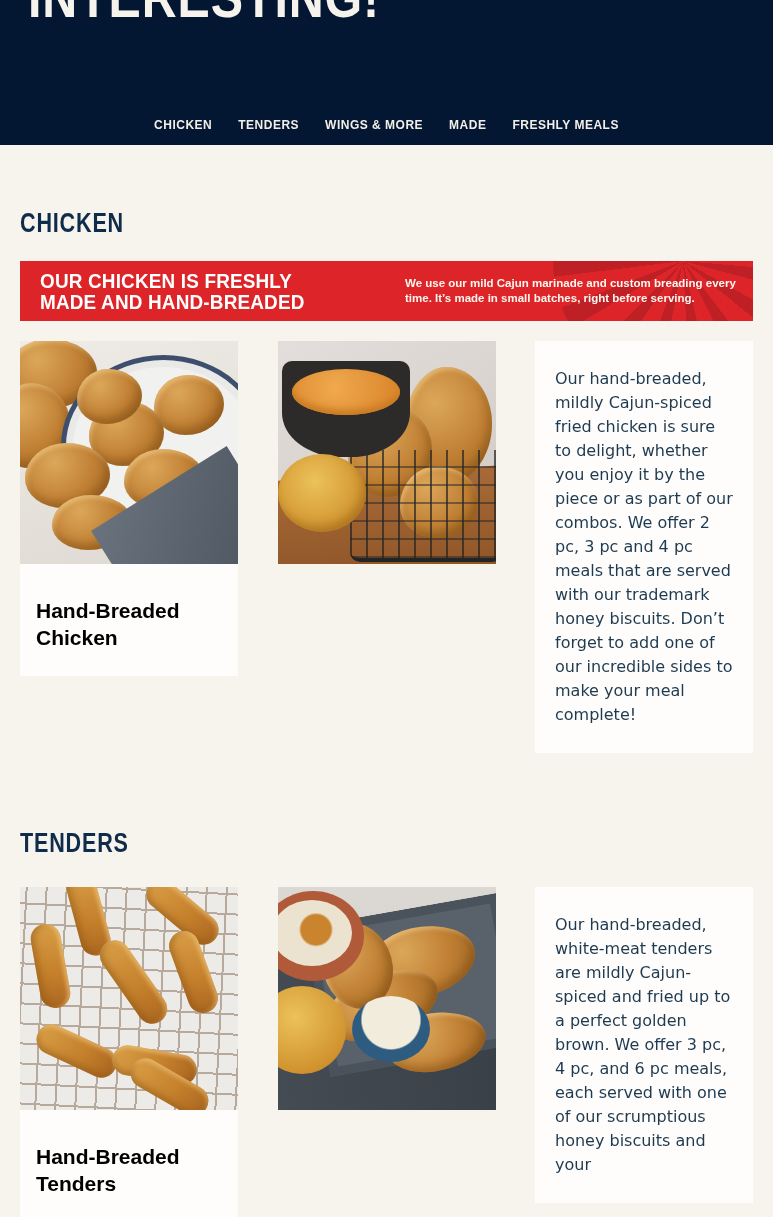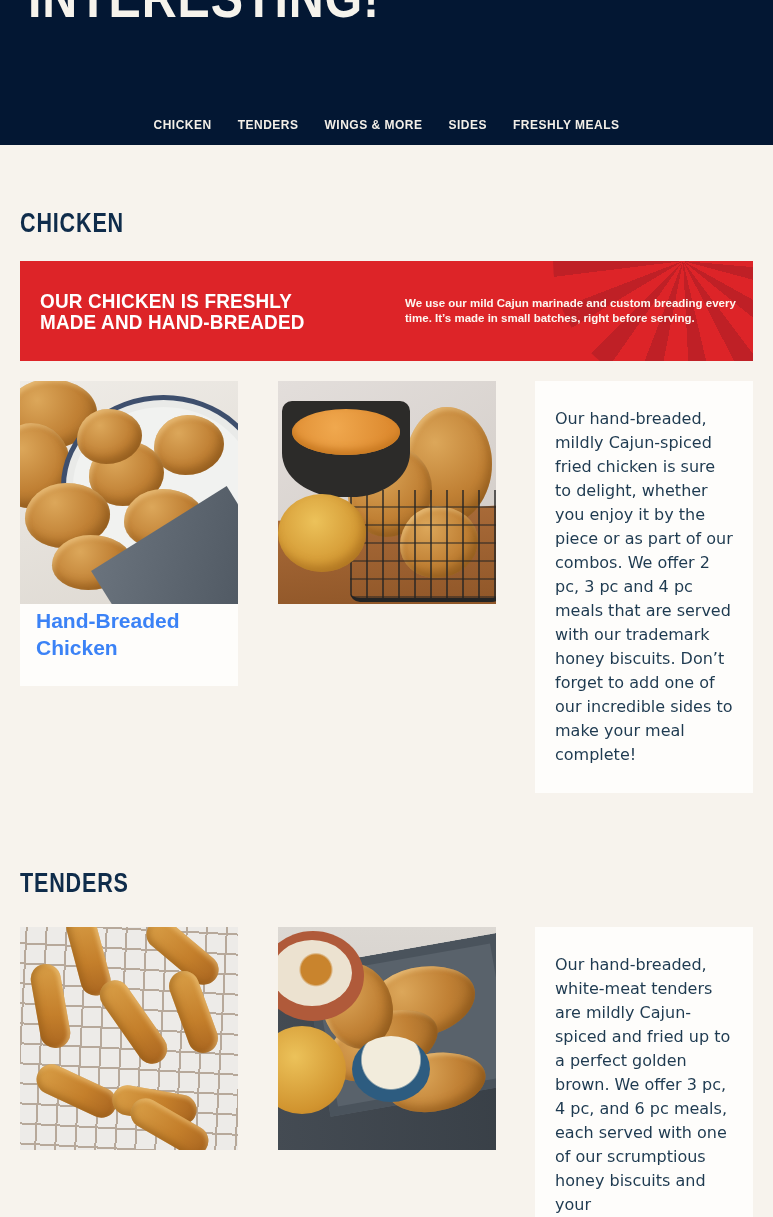--- a/index.html
+++ b/index.html
@@ -34,21 +34,21 @@
   .section-title {
     margin:0; color:#0f2c4b; font-size:27px; font-weight:bold;
     letter-spacing:1px; white-space:nowrap;
     transform:scaleX(.8); transform-origin:left bottom;
   }
   .section--chicken .section-title { padding-top:63px; }
   .section--tenders .section-title { padding-top:75px; }
 
   
   .banner {
-    margin-top:22px; height:100px; background:#dd2428; color:#fff;
+    margin-top:22px; height:60px; background:#dd2428; color:#fff;
     position:relative; overflow:hidden;
     display:flex; align-items:center; padding:0 20px;
   }
   .banner-burst {
     position:absolute; top:-130px; right:-60px; width:260px; height:260px;
     border-radius:50%;
     background:repeating-conic-gradient(from 95deg, #bf2026 0deg 10deg, rgba(0,0,0,0) 10deg 24deg);
   }
   .banner-headline {
     position:relative; z-index:1; flex:none; margin:0; width:345px;
@@ -61,22 +61,22 @@
   }
 
   
   .cards {
     margin-top:20px; display:grid; grid-template-columns:repeat(3,218px);
     justify-content:space-between; align-items:start;
   }
   .section--tenders .cards { margin-top:28px; }
   .card { background:#fefdfb; }
   .card-title {
-    margin:3px 16px 25px; font-size:21px; line-height:27px;
-    font-weight:bold; color:#3b82f6;
+    margin:33px 16px 25px; font-size:21px; line-height:27px;
+    font-weight:bold; color:#000000;
   }
   .text-card { padding:26px 20px; }
   .card-text {
     margin:0; font-family:"DejaVu Sans", sans-serif;
     font-size:16px; line-height:24px; color:#1e3a50;
   }
 
   
   .photo { height:223px; position:relative; overflow:hidden; }
   .blob {
@@ -188,21 +188,21 @@
 </style>
 </head>
 <body>
 
 <header class="hero">
   <h1 class="hero-title">INTERESTING!</h1>
   <nav class="menu-nav">
     <a href="#" class="nav-link">CHICKEN</a>
     <a href="#" class="nav-link">TENDERS</a>
     <a href="#" class="nav-link">WINGS &amp; MORE</a>
-    <a href="#" class="nav-link">SIDES</a>
+    <a href="#" class="nav-link">MADE</a>
     <a href="#" class="nav-link">FRESHLY MEALS</a>
   </nav>
 </header>
 
 <main>
 
   <section class="section--chicken">
     <h2 class="section-title">CHICKEN</h2>
 
     <div class="banner">
@@ -260,20 +260,21 @@
           <div class="p3-rack"></div>
           <div class="tender t1"></div>
           <div class="tender t2"></div>
           <div class="tender t3"></div>
           <div class="tender t4"></div>
           <div class="tender t5"></div>
           <div class="tender t6"></div>
           <div class="tender t7"></div>
           <div class="tender t8"></div>
         </div>
+        <h3 class="card-title">Hand-Breaded Tenders</h3>
       </article>
 
       <article class="card">
         <div class="photo p4">
           <div class="p4-board"></div>
           <div class="p4-tray"></div>
           <div class="blob k1"></div>
           <div class="blob k2"></div>
           <div class="blob k3"></div>
           <div class="blob k4"></div>

